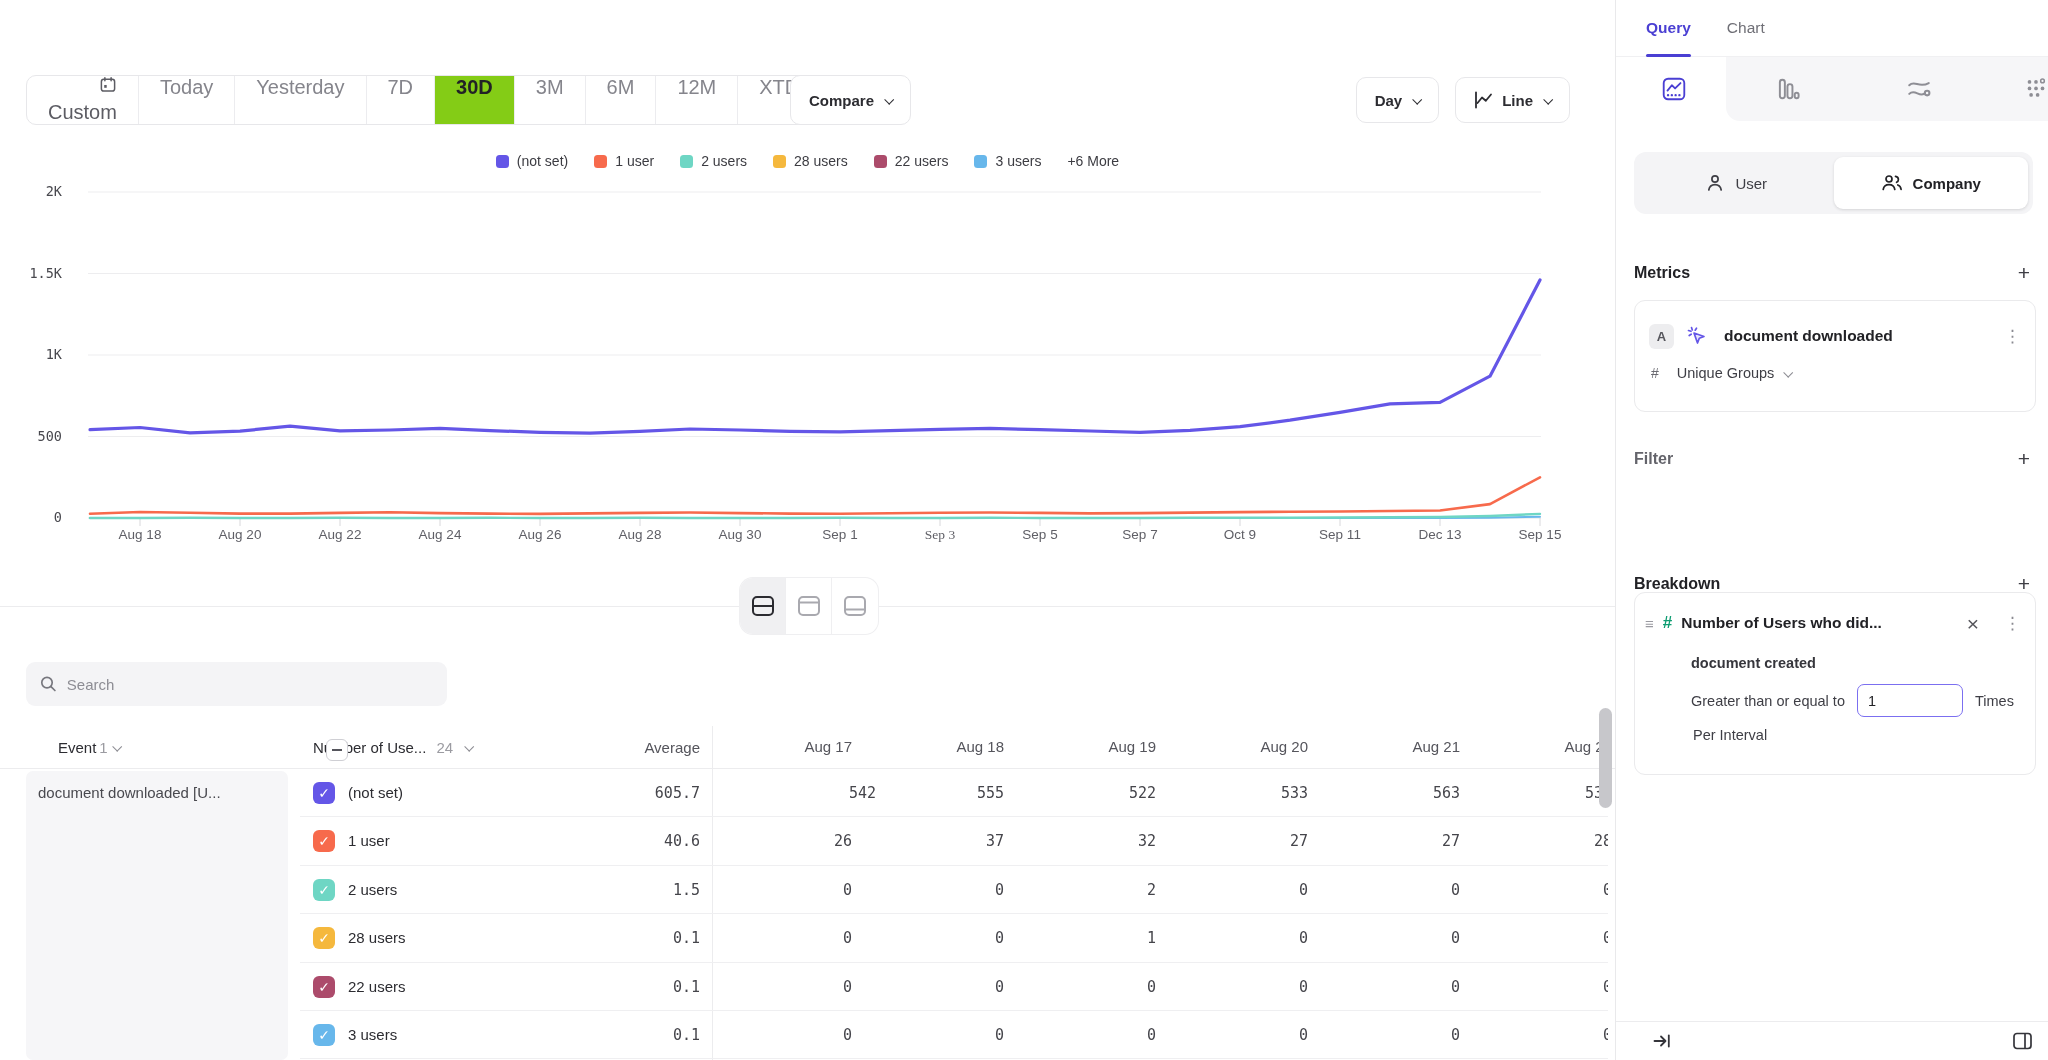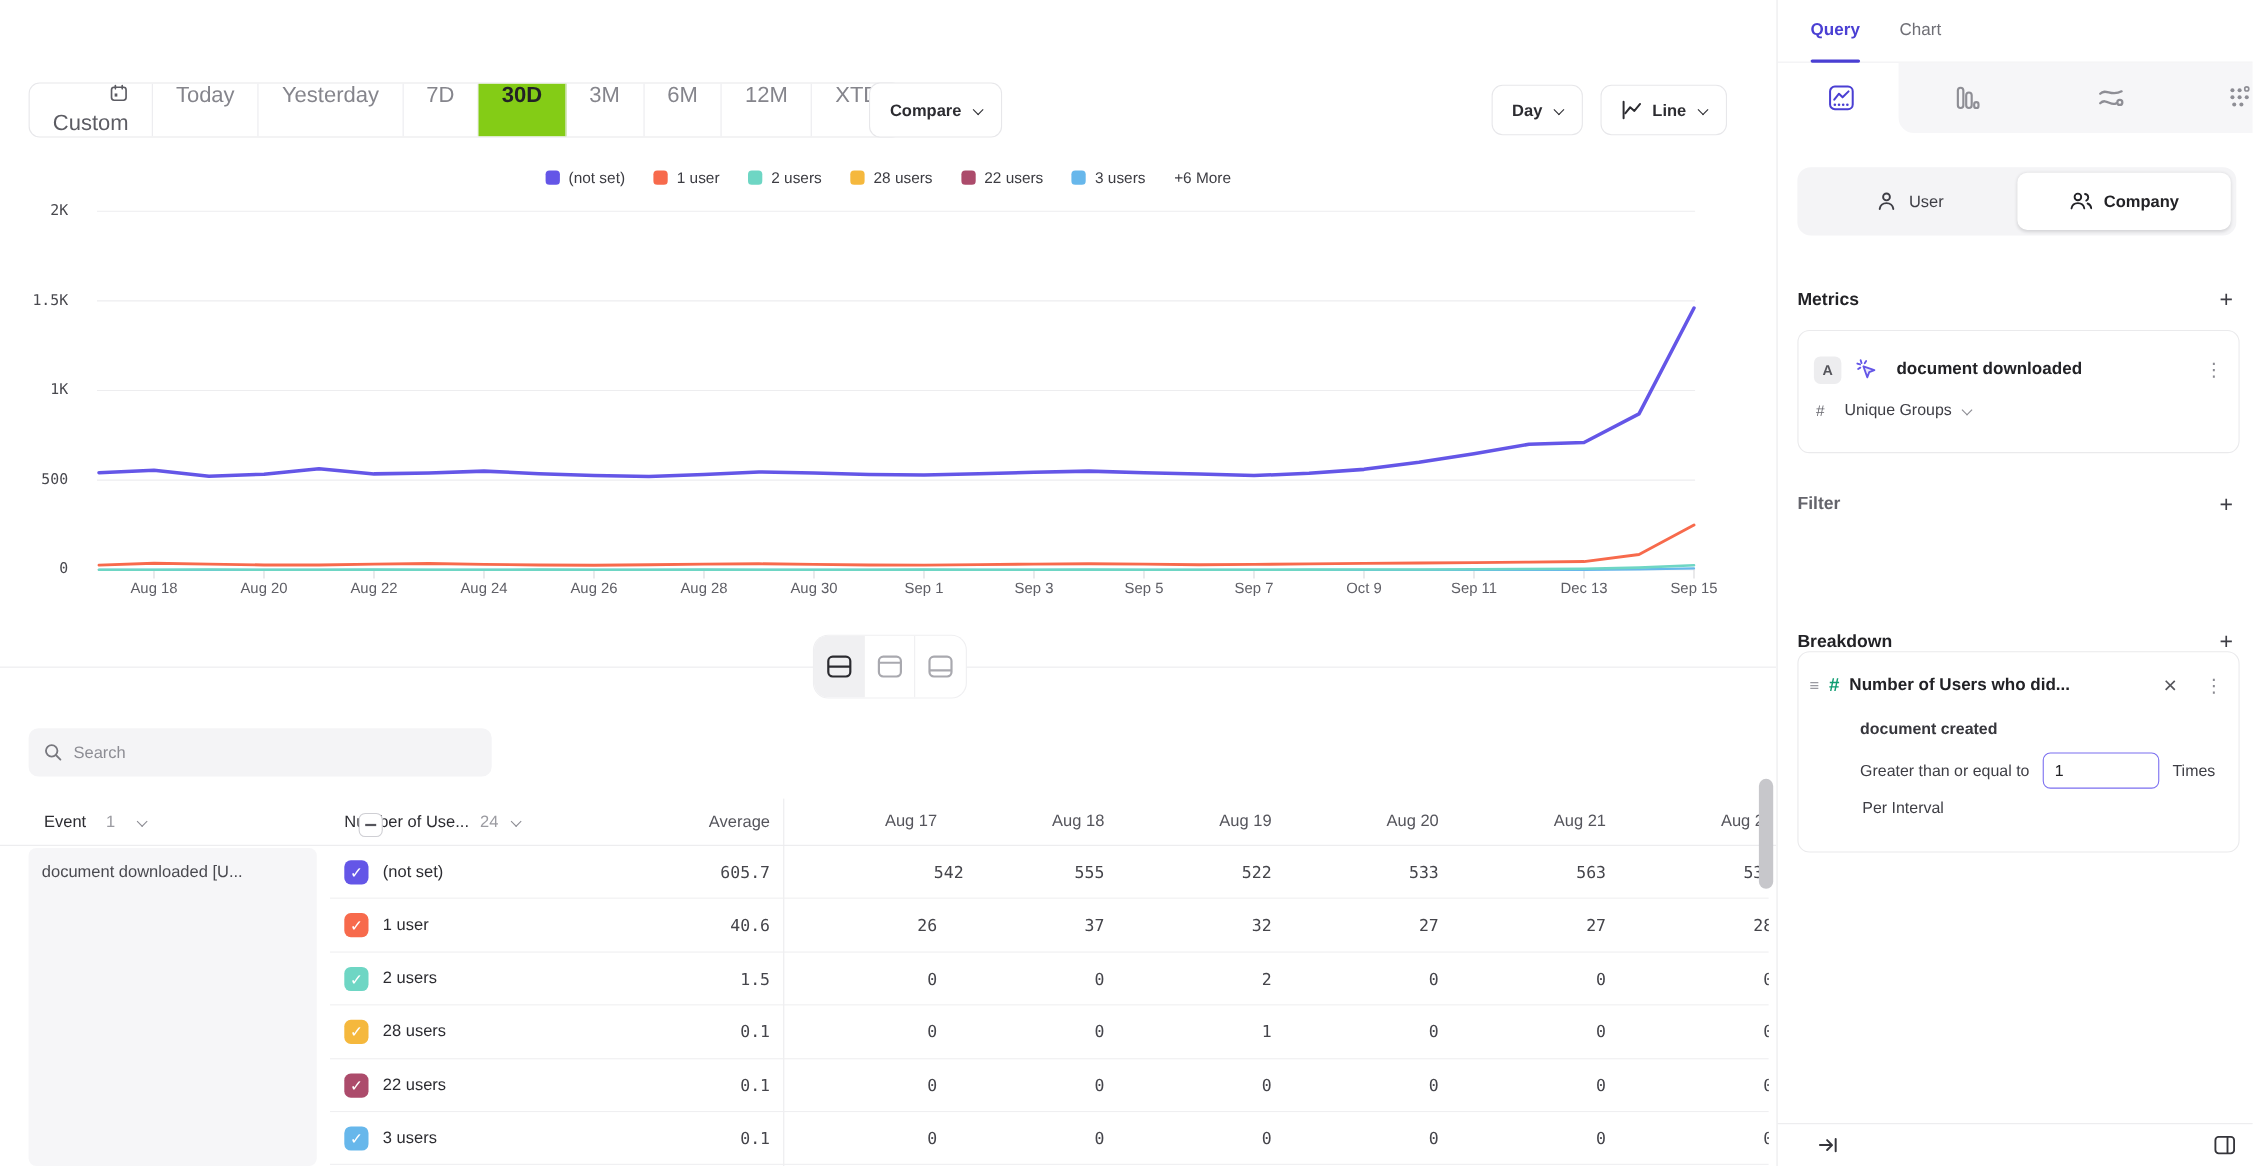--- a/index.html
+++ b/index.html
@@ -43,21 +43,21 @@
   .lt-cell.selected { background:#f0f0f2; color:#2b2b30; }
 
   
   .search { position:absolute; left:26px; top:662px; width:421px; height:44px; background:#f4f4f6; border-radius:9px; display:flex; align-items:center; padding:0 14px; gap:10px; }
   .search input { border:none; outline:none; background:transparent; font-size:15px; color:#3c3c42; width:100%; font-family:inherit; }
   .search input::placeholder { color:#8d8d94; }
 
   
   .thead { position:absolute; left:0; top:726px; width:1615px; height:43px; border-bottom:1px solid #ececee; font-size:15px; }
   .thead .cell { position:absolute; top:0; height:42px; display:flex; align-items:center; }
-  .th-event { left:40px; color:#2c2c31; gap:18px; }
+  .th-event { left:58px; color:#2c2c31; gap:3px; }
   .count { color:#9b9ba1; }
   .th-group { left:313px; gap:10px; color:#2c2c31; }
   .th-avg { width:80px; left:620px; justify-content:flex-end; color:#55555c; }
   .date-h { position:absolute; top:0; height:42px; width:90px; text-align:right; line-height:42px; color:#55555c; }
   .vline { position:absolute; left:712px; top:726px; width:1px; height:334px; background:#ececee; }
 
   .event-cell { position:absolute; left:26px; top:771px; width:262px; height:289px; background:#f6f6f8; border-radius:7px; padding:13px 12px; font-size:15px; color:#49494f; }
   .rows { position:absolute; left:300px; top:769px; width:1308px; height:291px; overflow:hidden; }
   .trow { position:relative; height:48.4px; border-bottom:1px solid #efeff1; }
   .cbx { position:absolute; left:13px; top:13px; width:22px; height:22px; border-radius:6px; display:flex; align-items:center; justify-content:center; color:#fff; font-size:14px; }
@@ -211,21 +211,21 @@
       </div>
     <div id="xaxis">
         <div class="xlab" style="left: 140px;">Aug 18</div>
         <div class="xlab" style="left: 240px;">Aug 20</div>
         <div class="xlab" style="left: 340px;">Aug 22</div>
         <div class="xlab" style="left: 440px;">Aug 24</div>
         <div class="xlab" style="left: 540px;">Aug 26</div>
         <div class="xlab" style="left: 640px;">Aug 28</div>
         <div class="xlab" style="left: 740px;">Aug 30</div>
         <div class="xlab" style="left: 840px;">Sep 1</div>
-        <div class="xlab" style="left: 940px;">Sep 3</div>
+        <div class="xlab" style="left: 940px; font-family: Liberation Serif, serif;">Sep 3</div>
         <div class="xlab" style="left: 1040px;">Sep 5</div>
         <div class="xlab" style="left: 1140px;">Sep 7</div>
         <div class="xlab" style="left: 1240px;">Oct 9</div>
         <div class="xlab" style="left: 1340px;">Sep 11</div>
         <div class="xlab" style="left: 1440px;">Dec 13</div>
         <div class="xlab" style="left: 1540px;">Sep 15</div>
       </div>
     <svg class="chart-svg" id="chart" width="1455" height="350" viewBox="0 0 1455 350">
         <line x1="0" x2="1453" y1="333" y2="333" stroke="#e3e3e6" stroke-width="1"></line>
         <line x1="0" x2="1453" y1="251.5" y2="251.5" stroke="#ededef" stroke-width="1"></line>

